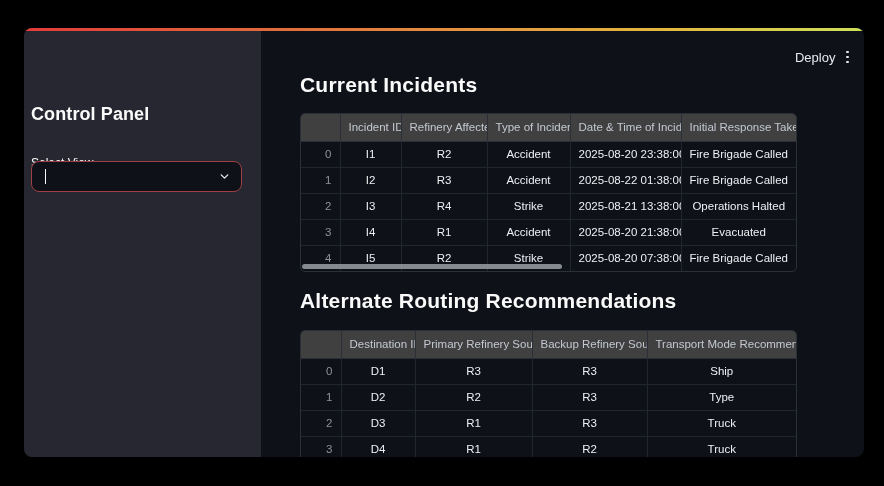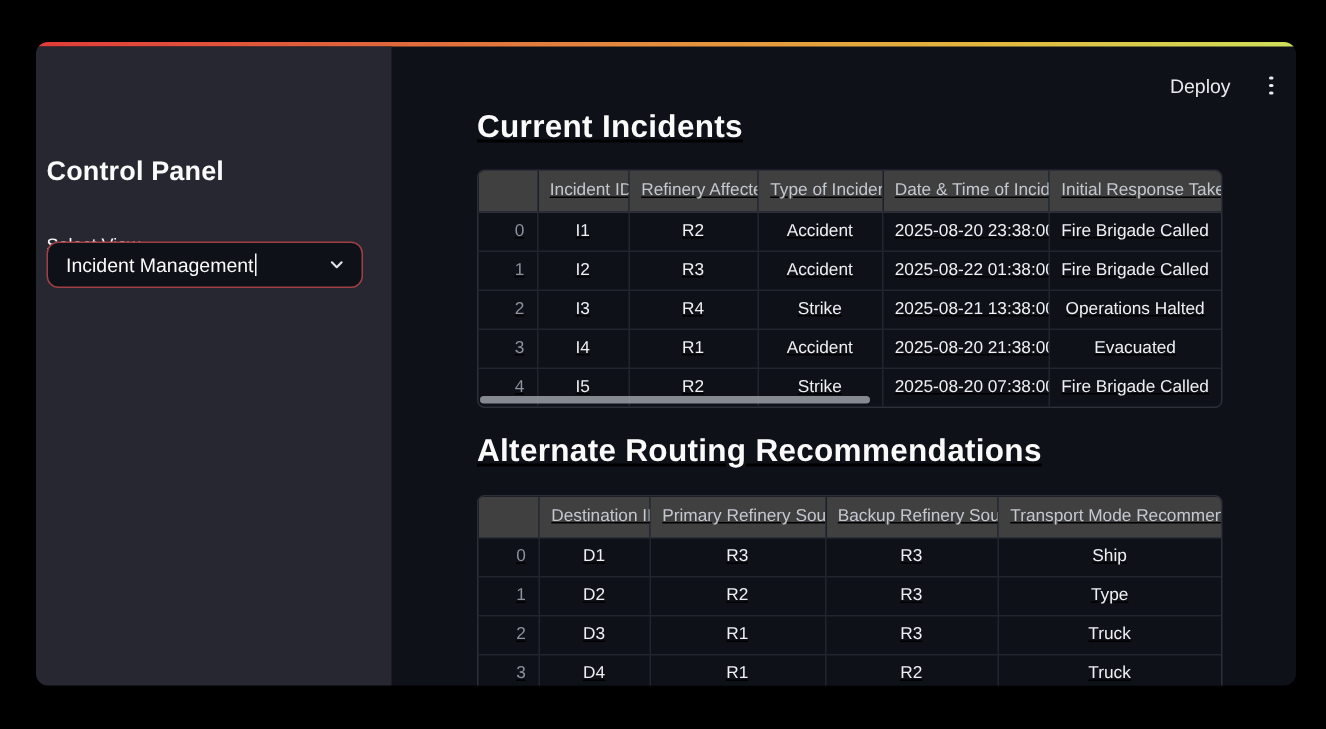--- a/index.html
+++ b/index.html
@@ -4,38 +4,38 @@
 <style>
   * { margin: 0; padding: 0; box-sizing: border-box; }
   html, body { width: 884px; height: 486px; background: #000; overflow: hidden;
     font-family: "Liberation Sans", sans-serif; }
   .window { position: absolute; left: 24px; top: 28px; width: 840px; height: 429px;
     background: var(--main_bg, #0e1117); border-radius: 8px; overflow: hidden; }
   .decoration { position: absolute; left: 0; top: 0; width: 100%; height: 3px;
     background: linear-gradient(90deg, #e23c39 0%, #e0683c 28%, #e5923e 52%, #e2b83e 76%, #cfe05a 100%); }
   
   .topbar { position: absolute; top: 20px; right: 12px; height: 18px; display: flex;
-    align-items: center; gap: 23px; z-index: 5; }
+    align-items: center; gap: 8px; z-index: 5; }
   .deploy { color: #e8eaed; font-size: 13px; font-weight: 500; cursor: pointer; }
   .kebab { display: flex; flex-direction: column; gap: 2.5px; padding: 2px 3px; cursor: pointer; }
   .kebab i { width: 2.6px; height: 2.6px; border-radius: 50%; background: #e8eaed; display: block; }
   
   .sidebar { position: absolute; left: 0; top: 3px; width: 237px; height: 475px;
     background: var(--sidebar_bg, #262730); padding-left: 24px; }
   .sidebar h2 { position: absolute; left: 7px; top: 73px; color: #fafafa;
     font-size: 18px; font-weight: 700; letter-spacing: 0.1px; }
   .sidebar label { position: absolute; left: 7px; top: 125px; color: #fafafa; font-size: 12px; }
   .selectbox { position: absolute; left: 7px; top: 130px; width: 211px; height: 31px;
     background: #0e1117; border: 1px solid var(--primary_border, #9e4045); border-radius: 8px;
     display: flex; align-items: center; padding: 0 10px 0 12px; cursor: pointer; }
   .sel-text { color: #fafafa; font-size: 13px; white-space: nowrap; }
   .caret { width: 1px; height: 15px; background: #fafafa; margin-left: 1px; }
   .chev { margin-left: auto; flex: 0 0 auto; }
   
-  .sec { position: absolute; left: 294px; text-decoration: underline; }
+  .sec { position: absolute; left: 276px; }
   .sec1 { top: 44px; }
   .sec2 { top: 260px; }
   .sec h1 { color: #fafafa; font-size: 21px; font-weight: 700; letter-spacing: 0.2px;
     line-height: 26px; white-space: nowrap; }
   .tablewrap { margin-top: 15px; width: 497px; border: 1px solid #2b2f38; border-radius: 5px;
     overflow: hidden; background: #0e1117; }
   .sec2 .tablewrap { margin-top: 16px; }
   table.df { border-collapse: collapse; table-layout: fixed; width: 495px; }
   table.df th { background: #404040; color: #c3c8d0; font-weight: 400; font-size: 11.5px;
     text-align: left; padding: 0 8px; height: 27px; border-bottom: 1px solid #2b2f38;
@@ -61,21 +61,20 @@
         <i></i>
         <i></i>
         <i></i>
       </span>
   </div>
 
   <aside class="sidebar">
     <h2>Control Panel</h2>
     <label>Select View</label>
     <div class="selectbox">
-      <span class="sel-text">Incident Management</span>
       <span class="caret"></span>
       <svg class="chev" width="13" height="13" viewBox="0 0 24 24" fill="none" stroke="#e4e6ea" stroke-width="2.6" stroke-linecap="round" stroke-linejoin="round">
           <polyline points="6 9 12 15 18 9"></polyline>
         </svg>
     </div>
   </aside>
 
   <main>
     <section class="sec sec1">
       <h1>Current Incidents</h1>

